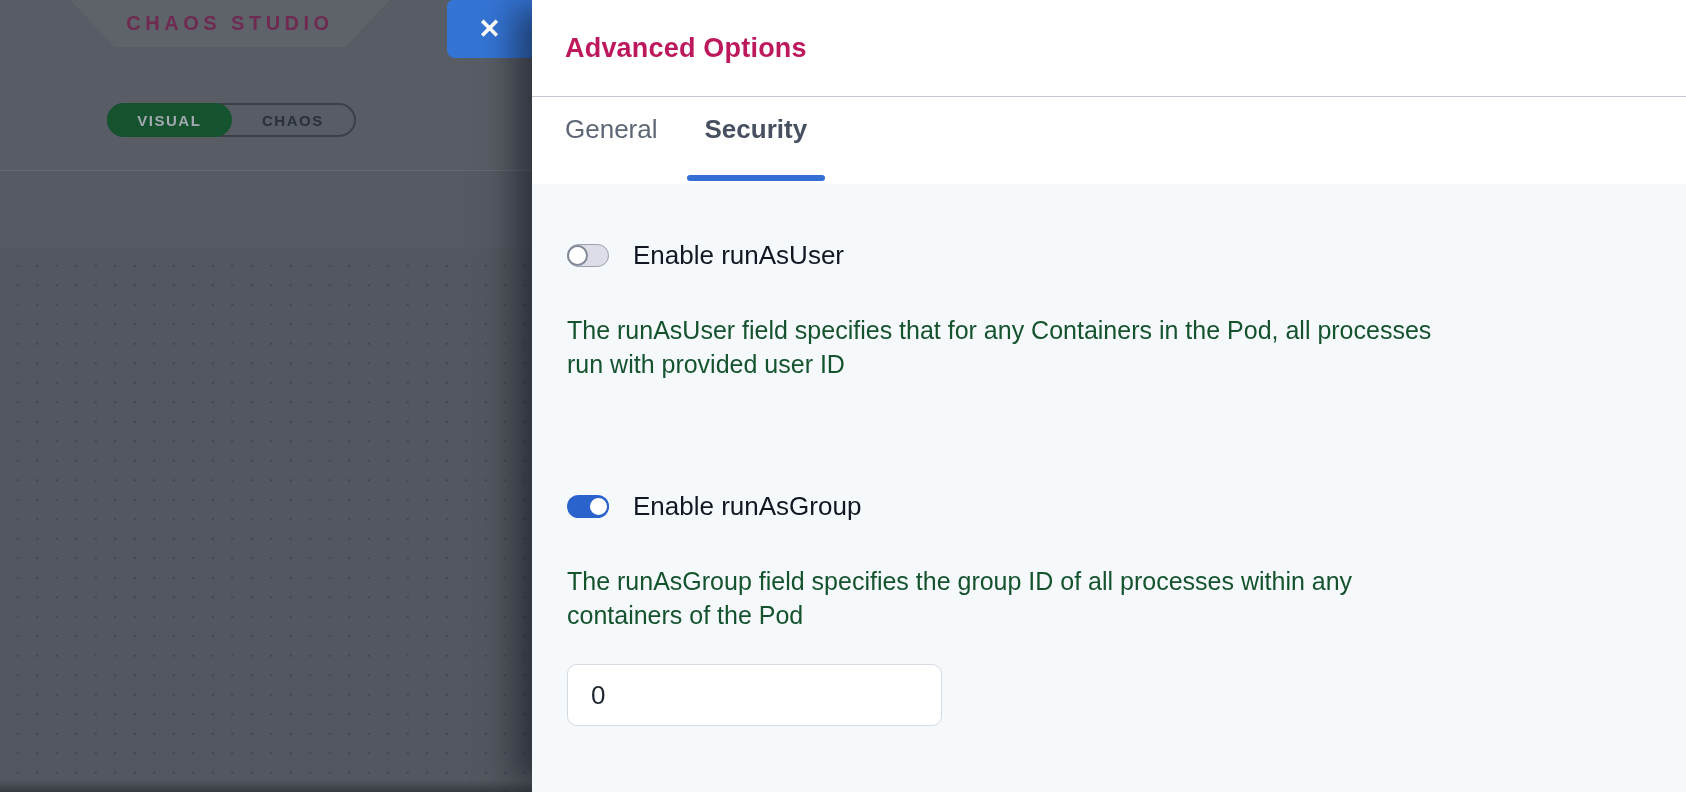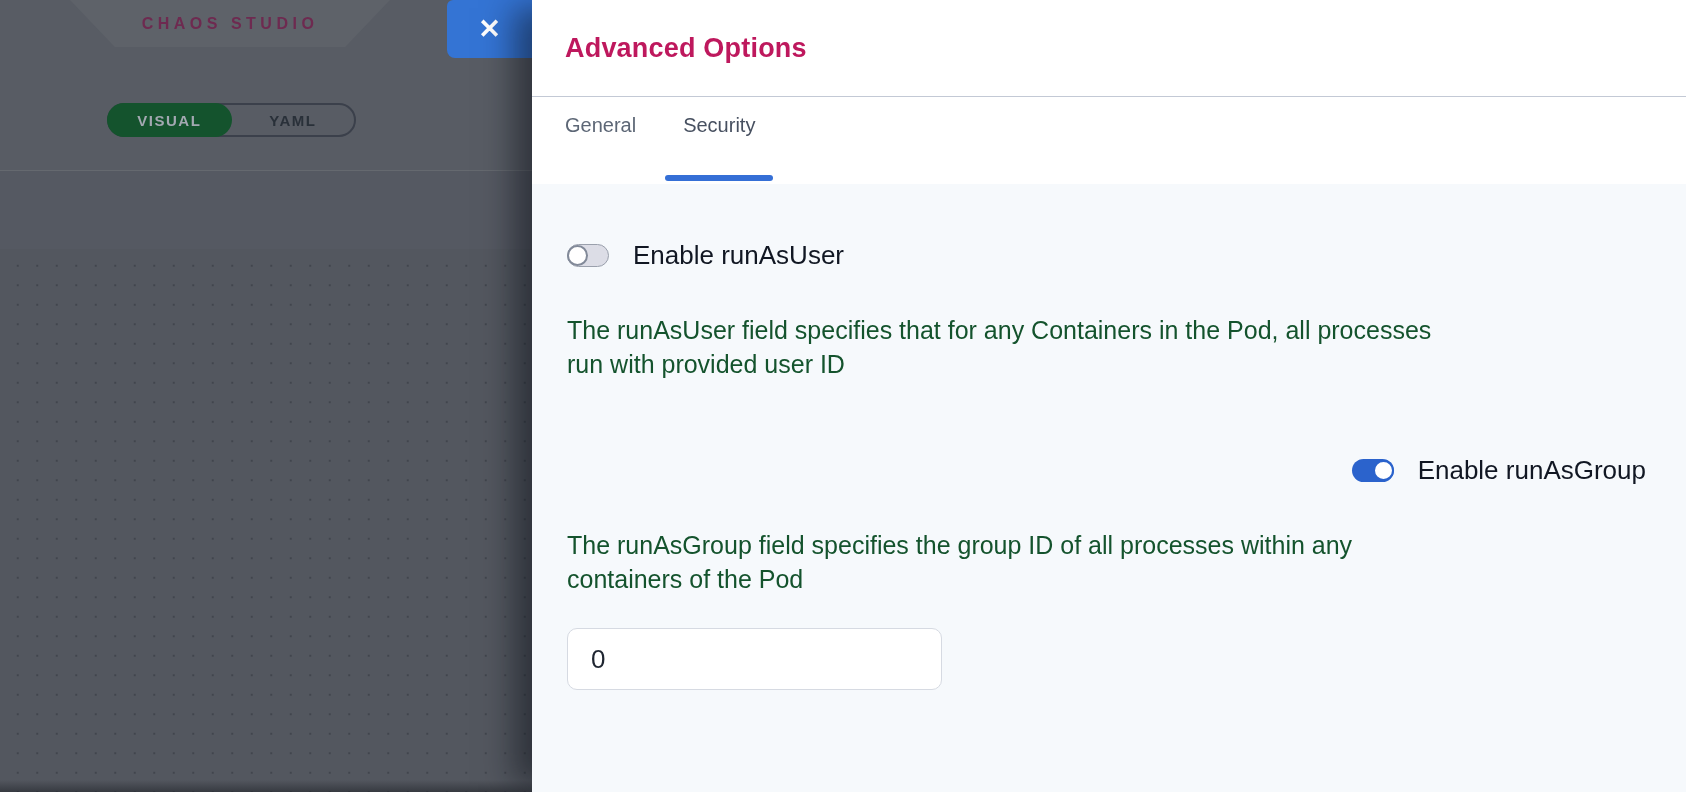--- a/index.html
+++ b/index.html
@@ -20,21 +20,21 @@
     background: #585c64;
     border-bottom: 1px solid #65696f;
   }
   .brand-banner {
     position: absolute; left: 70px; top: 0; width: 320px; height: 47px;
     background: #5e6269;
     clip-path: polygon(0 0, 100% 0, 86% 100%, 14% 100%);
     display: flex; align-items: center; justify-content: center;
   }
   .brand-banner span {
-    color: #6e2a50; font-size: 16px; font-weight: 700; letter-spacing: 4.5px;
+    color: #6e2a50; font-size: 20px; font-weight: 700; letter-spacing: 4.5px;
   }
   .segmented {
     position: absolute; left: 107px; top: 103px; width: 249px; height: 34px;
     border: 2px solid #3b404b; border-radius: 18px;
     display: flex; background: transparent;
   }
   .seg-option {
     flex: 1; display: flex; align-items: center; justify-content: center;
     font-size: 15px; font-weight: 700; letter-spacing: 1.5px;
     color: #293039; cursor: pointer;
@@ -82,36 +82,36 @@
   }
   .drawer-title {
     font-size: 27px; font-weight: 700; color: #be185d; letter-spacing: 0.2px;
   }
   .tab-strip {
     height: 87px; display: flex; gap: 47px;
     padding-left: 33px; background: #ffffff;
   }
   .tab {
     position: relative; padding-top: 17px; height: 100%;
-    font-size: 20px; cursor: pointer;
+    font-size: 26px; cursor: pointer;
   }
   .tab.inactive { color: #5d6776; font-weight: 400; }
-  .tab.active   { color: #475060; font-weight: 400; }
+  .tab.active   { color: #475060; font-weight: 700; }
   .tab.active::after {
     content: ""; position: absolute; left: -18px; right: -18px; bottom: 3px;
     height: 6px; border-radius: 3px; background: #356fd6;
   }
   .drawer-content {
     position: absolute; left: 0; top: 184px; width: 100%; height: 608px;
     background: #f6f9fc;
     padding: 56px 40px 0 35px;
   }
 
   .toggle-row { display: flex; align-items: center; gap: 24px; }
-  .toggle-row + .toggle-row, .row-gap { margin-top: 74px; justify-content: flex-end; }
+  .toggle-row + .toggle-row, .row-gap { margin-top: 110px; }
 
   .toggle {
     position: relative; width: 42px; height: 23px; border-radius: 12px;
     flex: 0 0 auto; cursor: pointer;
   }
   .toggle.off { background: #dcdde6; border: 1.5px solid #9aa0ac; }
   .toggle.off .knob {
     position: absolute; left: -1px; top: -0.5px; width: 21px; height: 21px;
     border-radius: 50%; background: #ffffff; border: 2px solid #828a99;
   }
@@ -139,21 +139,21 @@
 </head>
 <body>
 
 <div class="canvas-region">
   <div class="band-top">
     <div class="brand-banner">
       <span>CHAOS STUDIO</span>
     </div>
     <div class="segmented">
       <div class="seg-option active">VISUAL</div>
-      <div class="seg-option">YAML</div>
+      <div class="seg-option">CHAOS</div>
     </div>
   </div>
   <div class="band-mid"></div>
   <div class="dot-canvas"></div>
   <div class="canvas-bottom-fade"></div>
   <div class="close-button">
     <span class="x-glyph">✕</span>
   </div>
 </div>
 

